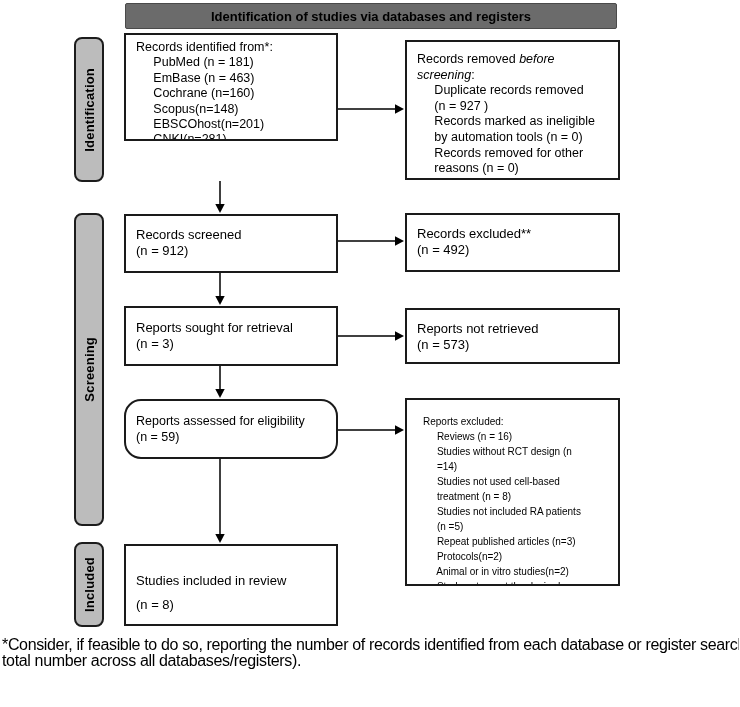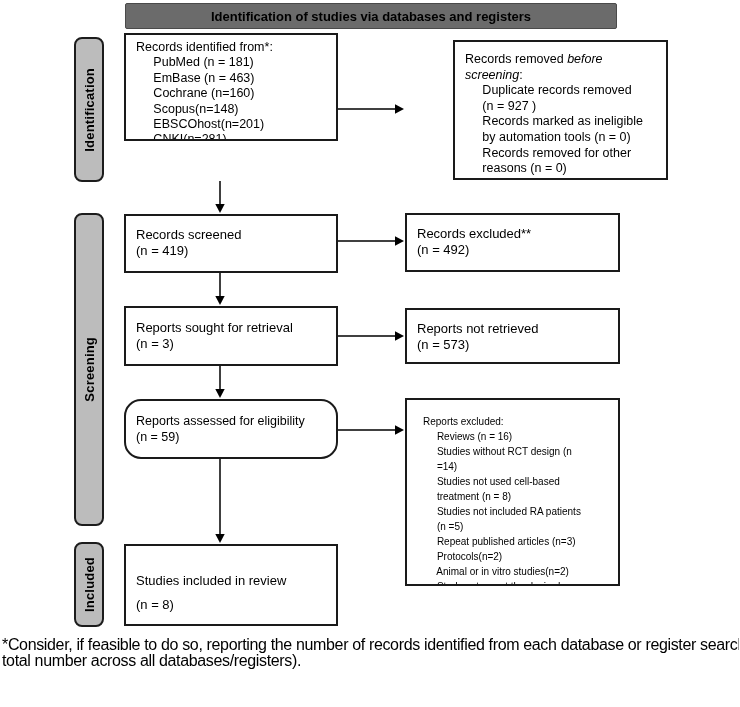--- a/index.html
+++ b/index.html
@@ -46,21 +46,21 @@
   .fbox {
     background: #fff;
     border: 2px solid #1a1a1a;
     white-space: pre;
     overflow: hidden;
   }
   .lcol { left: 124px; width: 214px; }
   .rcol { left: 405px; width: 215px; }
 
   #box-identified   { top: 33px;  height: 108px; font-size: 12.5px; line-height: 15.4px; padding: 5px 4px 0 10px; }
-  #box-removed      { top: 40px;  height: 140px; font-size: 12.5px; line-height: 15.6px; padding: 10px 4px 0 10px; margin-left: 48px; }
+  #box-removed      { top: 40px;  height: 140px; font-size: 12.5px; line-height: 15.6px; padding: 10px 4px 0 10px; }
   #box-screened     { top: 214px; height: 59px;  font-size: 13px;   line-height: 16px;   padding: 11px 4px 0 10px; }
   #box-excluded     { top: 213px; height: 59px;  font-size: 13px;   line-height: 16px;   padding: 11px 4px 0 10px; }
   #box-sought       { top: 306px; height: 60px;  font-size: 13px;   line-height: 16px;   padding: 12px 4px 0 10px; }
   #box-notretrieved { top: 308px; height: 56px;  font-size: 13px;   line-height: 16px;   padding: 11px 4px 0 10px; }
   #box-assessed     { top: 399px; height: 60px;  font-size: 12.5px; line-height: 16px;   padding: 12px 4px 0 10px; border-radius: 17px; }
   #box-repexcluded  { top: 398px; height: 188px; font-size: 10px;   line-height: 15px;   padding: 14px 4px 0 16px; }
   #box-included     { top: 544px; height: 82px;  font-size: 13px;   line-height: 24px;   padding: 23px 4px 0 10px; }
 
   .ital { font-style: italic; }
 
@@ -100,21 +100,21 @@
   <div class="abs fbox lcol" id="box-identified">Records identified from*:
      PubMed (n = 181)
      EmBase (n = 463)
      Cochrane (n=160)
      Scopus(n=148)
      EBSCOhost(n=201)
      CNKI(n=281)
      Wanfang(n=71)
      SinoMed(n=54)</div>
   <div class="abs fbox lcol" id="box-screened">Records screened
-(n = 419)</div>
+(n = 912)</div>
   <div class="abs fbox lcol" id="box-sought">Reports sought for retrieval
 (n = 3)</div>
   <div class="abs fbox lcol" id="box-assessed">Reports assessed for eligibility
 (n = 59)</div>
   <div class="abs fbox lcol" id="box-included">Studies included in review
 (n = 8)</div>
 
   <div class="abs fbox rcol" id="box-removed"><span>Records removed </span><span class="ital">before
 screening</span><span>:</span><span>
      Duplicate records removed

